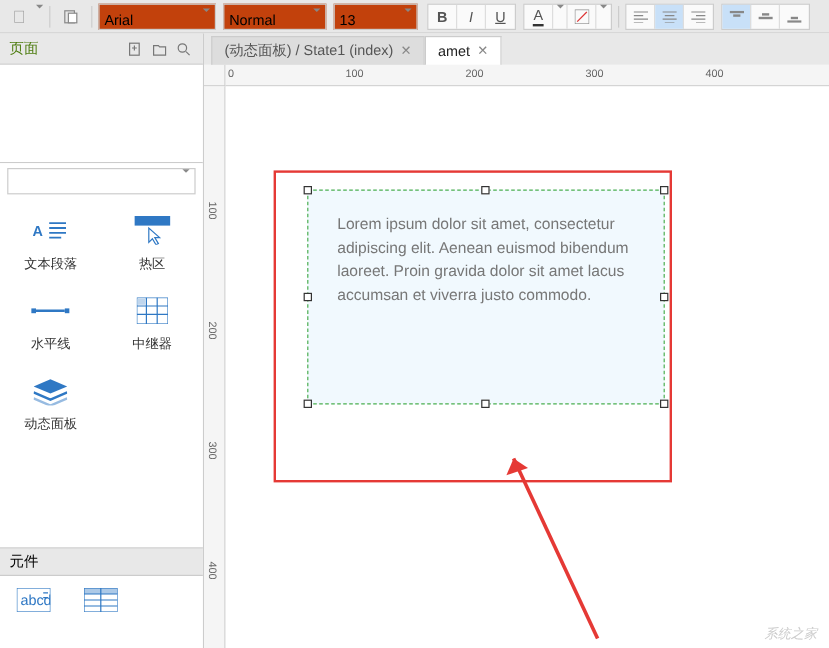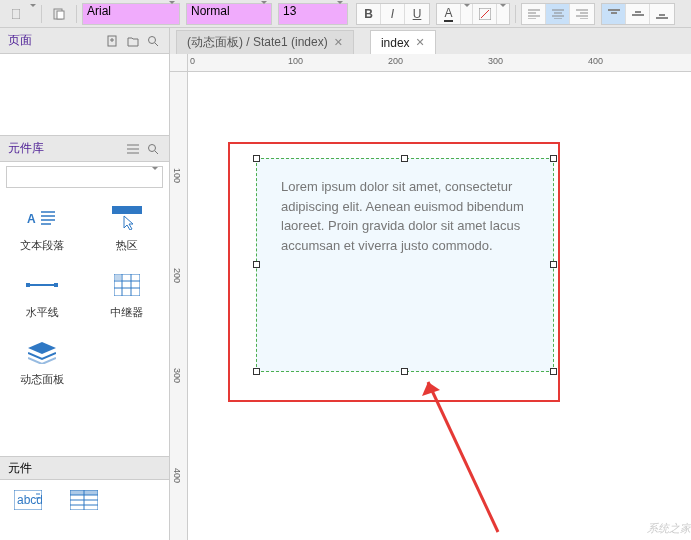--- a/index.html
+++ b/index.html
@@ -1,50 +1,50 @@
 <!DOCTYPE html>
 <html><head>
 <meta charset="utf-8">
 <style>
   * { box-sizing: border-box; margin: 0; padding: 0; font-family: "Microsoft YaHei", Arial, sans-serif; font-size: 12px; }
   body { background: #f0f0f0; width: 691px; height: 540px; overflow: hidden; position: relative; }
   
   .toolbar { height: 28px; background: #e8e8e8; border-bottom: 1px solid #ccc; display: flex; align-items: center; padding: 0 4px; gap: 2px; }
   .tb-btn { width: 24px; height: 22px; display: flex; align-items: center; justify-content: center; border: 1px solid transparent; color: #555; }
   .tb-sep { width: 1px; height: 18px; background: #ccc; margin: 0 3px; }
-  .tb-dd { height: 22px; border: 1px solid #ccc; background: #f0abfc; display: flex; align-items: flex-start; padding: 0 4px; gap: 4px; }
+  .tb-dd { height: 22px; border: 1px solid #ccc; background: #c2410c; display: flex; align-items: flex-end; padding: 0 4px; gap: 4px; }
   .tb-caret::after { content: ""; border: 3px solid transparent; border-top-color: #888; margin-top: 4px; }
   .tb-group { display: flex; border: 1px solid #ccc; background: #fafafa; }
   .tb-gbtn { width: 24px; height: 20px; display: flex; align-items: center; justify-content: center; border-right: 1px solid #ddd; color: #555; }
   .tb-gbtn.active { background: #c8e0f8; }
   .tb-gbtn:last-child { border-right: none; }
   
   .main { display: flex; height: calc(100% - 28px); }
   
   .left { width: 170px; background: #f5f5f5; border-right: 1px solid #ccc; display: flex; flex-direction: column; }
   .panel-hdr { height: 26px; background: #e8e8e8; border-bottom: 1px solid #ccc; display: flex; align-items: center; padding: 0 8px; justify-content: space-between; }
-  .panel-hdr-title { font-weight: normal; color: #4c1d95; }
+  .panel-hdr-title { font-weight: normal; color: #4d7c0f; }
   .panel-hdr-acts { display: flex; gap: 4px; }
   .ph-btn { width: 16px; height: 16px; display: flex; align-items: center; justify-content: center; color: #666; }
   
   .pages-body { height: 82px; background: #fff; border-bottom: 1px solid #ccc; }
   
   .widgets-body { flex: 1; background: #fff; overflow: hidden; position: relative; }
   .widget-dd { height: 22px; border: 1px solid #ccc; margin: 4px 6px; display: flex; align-items: center; justify-content: flex-end; padding-right: 4px; }
   .widget-grid { display: grid; grid-template-columns: 1fr 1fr; padding: 4px 0; }
   .widget-item { display: flex; flex-direction: column; align-items: center; padding: 8px 4px 10px; gap: 6px; }
   .widget-icon { width: 36px; height: 28px; display: flex; align-items: center; justify-content: center; }
   .widget-label { font-size: 11px; color: #333; }
   
   .elements-hdr { height: 24px; background: #e8e8e8; border-top: 1px solid #ccc; border-bottom: 1px solid #ccc; display: flex; align-items: center; padding: 0 8px; }
   .elements-body { height: 60px; background: #fff; display: flex; gap: 28px; padding: 10px 14px; }
   
   .right { flex: 1; display: flex; flex-direction: column; background: #fff; }
   .tabs { height: 26px; background: #e8e8e8; display: flex; align-items: flex-end; padding-left: 6px; }
-  .tab { height: 24px; padding: 0 10px; display: flex; align-items: center; gap: 6px; border: 1px solid #ccc; border-bottom: none; background: #ddd; color: #555; margin-right: 16px; }
+  .tab { height: 24px; padding: 0 10px; display: flex; align-items: center; gap: 6px; border: 1px solid #ccc; border-bottom: none; background: #ddd; color: #555; margin-right: 0; }
   .tab.active { background: #fff; color: #222; }
   .tab-close { color: #888; font-size: 11px; }
   
   .canvas-wrap { flex: 1; position: relative; overflow: hidden; }
   .ruler-h { position: absolute; top: 0; left: 18px; right: 0; height: 18px; background: #f5f5f5; border-bottom: 1px solid #ccc; }
   .ruler-v { position: absolute; top: 18px; left: 0; width: 18px; bottom: 0; background: #f5f5f5; border-right: 1px solid #ccc; }
   .ruler-corner { position: absolute; top: 0; left: 0; width: 18px; height: 18px; background: #f5f5f5; border-right: 1px solid #ccc; border-bottom: 1px solid #ccc; }
   .ruler-tick { position: absolute; font-size: 9px; color: #666; }
   .ruler-h .ruler-tick { top: 2px; }
   .ruler-v .ruler-tick { left: 2px; transform-origin: top left; writing-mode: vertical-lr; }
@@ -57,21 +57,21 @@
   
   .sel-box { position: absolute; border: 1px dashed #4caf50; background: rgba(200,230,250,0.25); }
   .sel-text { padding: 18px 24px; color: #777; font-size: 13px; line-height: 1.5; font-family: Arial; }
   .handle { position: absolute; width: 7px; height: 7px; background: #fff; border: 1px solid #333; }
   .h-tl { top: -4px; left: -4px; } .h-tc { top: -4px; left: calc(50% - 4px); } .h-tr { top: -4px; right: -4px; }
   .h-ml { top: calc(50% - 4px); left: -4px; } .h-mr { top: calc(50% - 4px); right: -4px; }
   .h-bl { bottom: -4px; left: -4px; } .h-bc { bottom: -4px; left: calc(50% - 4px); } .h-br { bottom: -4px; right: -4px; }
   
   .arrow { position: absolute; pointer-events: none; }
   
-  .watermark { position: absolute; right: 0; bottom: 4px; color: #ccc; font-size: 11px; font-style: italic; }
+  .watermark { position: absolute; right: 10px; bottom: 4px; color: #ccc; font-size: 11px; font-style: italic; }
 </style>
 </head>
 <body>
 
 <div class="toolbar">
   <div class="tb-btn">
       <svg width="8" height="10">
         <rect width="8" height="10" fill="none" stroke="#999"></rect>
       </svg>
     </div>
@@ -183,36 +183,20 @@
         <span class="ph-btn">
             <svg width="12" height="12">
               <circle cx="5" cy="5" r="3.5" fill="none" stroke="#777"></circle>
               <path d="M8 8l3 3" stroke="#777"></path>
             </svg>
           </span>
       </div>
     </div>
     <div class="pages-body"></div>
 
-    <div class="panel-hdr">
-      <span class="panel-hdr-title">元件库</span>
-      <div class="panel-hdr-acts">
-        <span class="ph-btn">
-            <svg width="12" height="10">
-              <path d="M0 1h12M0 5h12M0 9h12" stroke="#777"></path>
-            </svg>
-          </span>
-        <span class="ph-btn">
-            <svg width="12" height="12">
-              <circle cx="5" cy="5" r="3.5" fill="none" stroke="#777"></circle>
-              <path d="M8 8l3 3" stroke="#777"></path>
-            </svg>
-          </span>
-      </div>
-    </div>
     <div class="widgets-body">
       <div class="widget-dd">
           <span class="tb-caret"></span>
         </div>
       <div class="widget-grid">
         <div class="widget-item">
           <div class="widget-icon">
               <svg width="30" height="22">
                 <text x="0" y="16" font-size="16" font-weight="bold" fill="#2f78c4">A</text>
                 <path d="M14 5h14M14 9h14M14 13h14M14 17h10" stroke="#2f78c4" stroke-width="1.5"></path>
@@ -279,21 +263,21 @@
     </div>
   </div>
 
   <div class="right">
     <div class="tabs">
       <div class="tab">
         <span>(动态面板) / State1 (index)</span>
         <span class="tab-close">✕</span>
       </div>
       <div class="tab active">
-        <span>index</span>
+        <span>amet</span>
         <span class="tab-close">✕</span>
       </div>
     </div>
 
     <div class="canvas-wrap">
       <div class="ruler-corner"></div>
       <div class="ruler-h">
         <span class="ruler-tick" style="left:2px">0</span>
         <span class="ruler-tick" style="left:100px">100</span>
         <span class="ruler-tick" style="left:200px">200</span>
@@ -303,21 +287,21 @@
       <div class="ruler-v">
         <span class="ruler-tick" style="top:96px">100</span>
         <span class="ruler-tick" style="top:196px">200</span>
         <span class="ruler-tick" style="top:296px">300</span>
         <span class="ruler-tick" style="top:396px">400</span>
       </div>
 
       <div class="canvas">
         <div class="annot-box" style="top:70px;left:40px;width:332px;height:260px"></div>
 
-        <div class="sel-box" style="top:86px;left:68px;width:298px;height:214px">
+        <div class="sel-box" style="top:86px;left:68px;width:298px;height:179px">
           <div class="sel-text">Lorem ipsum dolor sit amet, consectetur adipiscing elit. Aenean euismod bibendum laoreet. Proin gravida dolor sit amet lacus accumsan et viverra justo commodo.</div>
           <div class="handle h-tl"></div>
           <div class="handle h-tc"></div>
           <div class="handle h-tr"></div>
           <div class="handle h-ml"></div>
           <div class="handle h-mr"></div>
           <div class="handle h-bl"></div>
           <div class="handle h-bc"></div>
           <div class="handle h-br"></div>
         </div>

